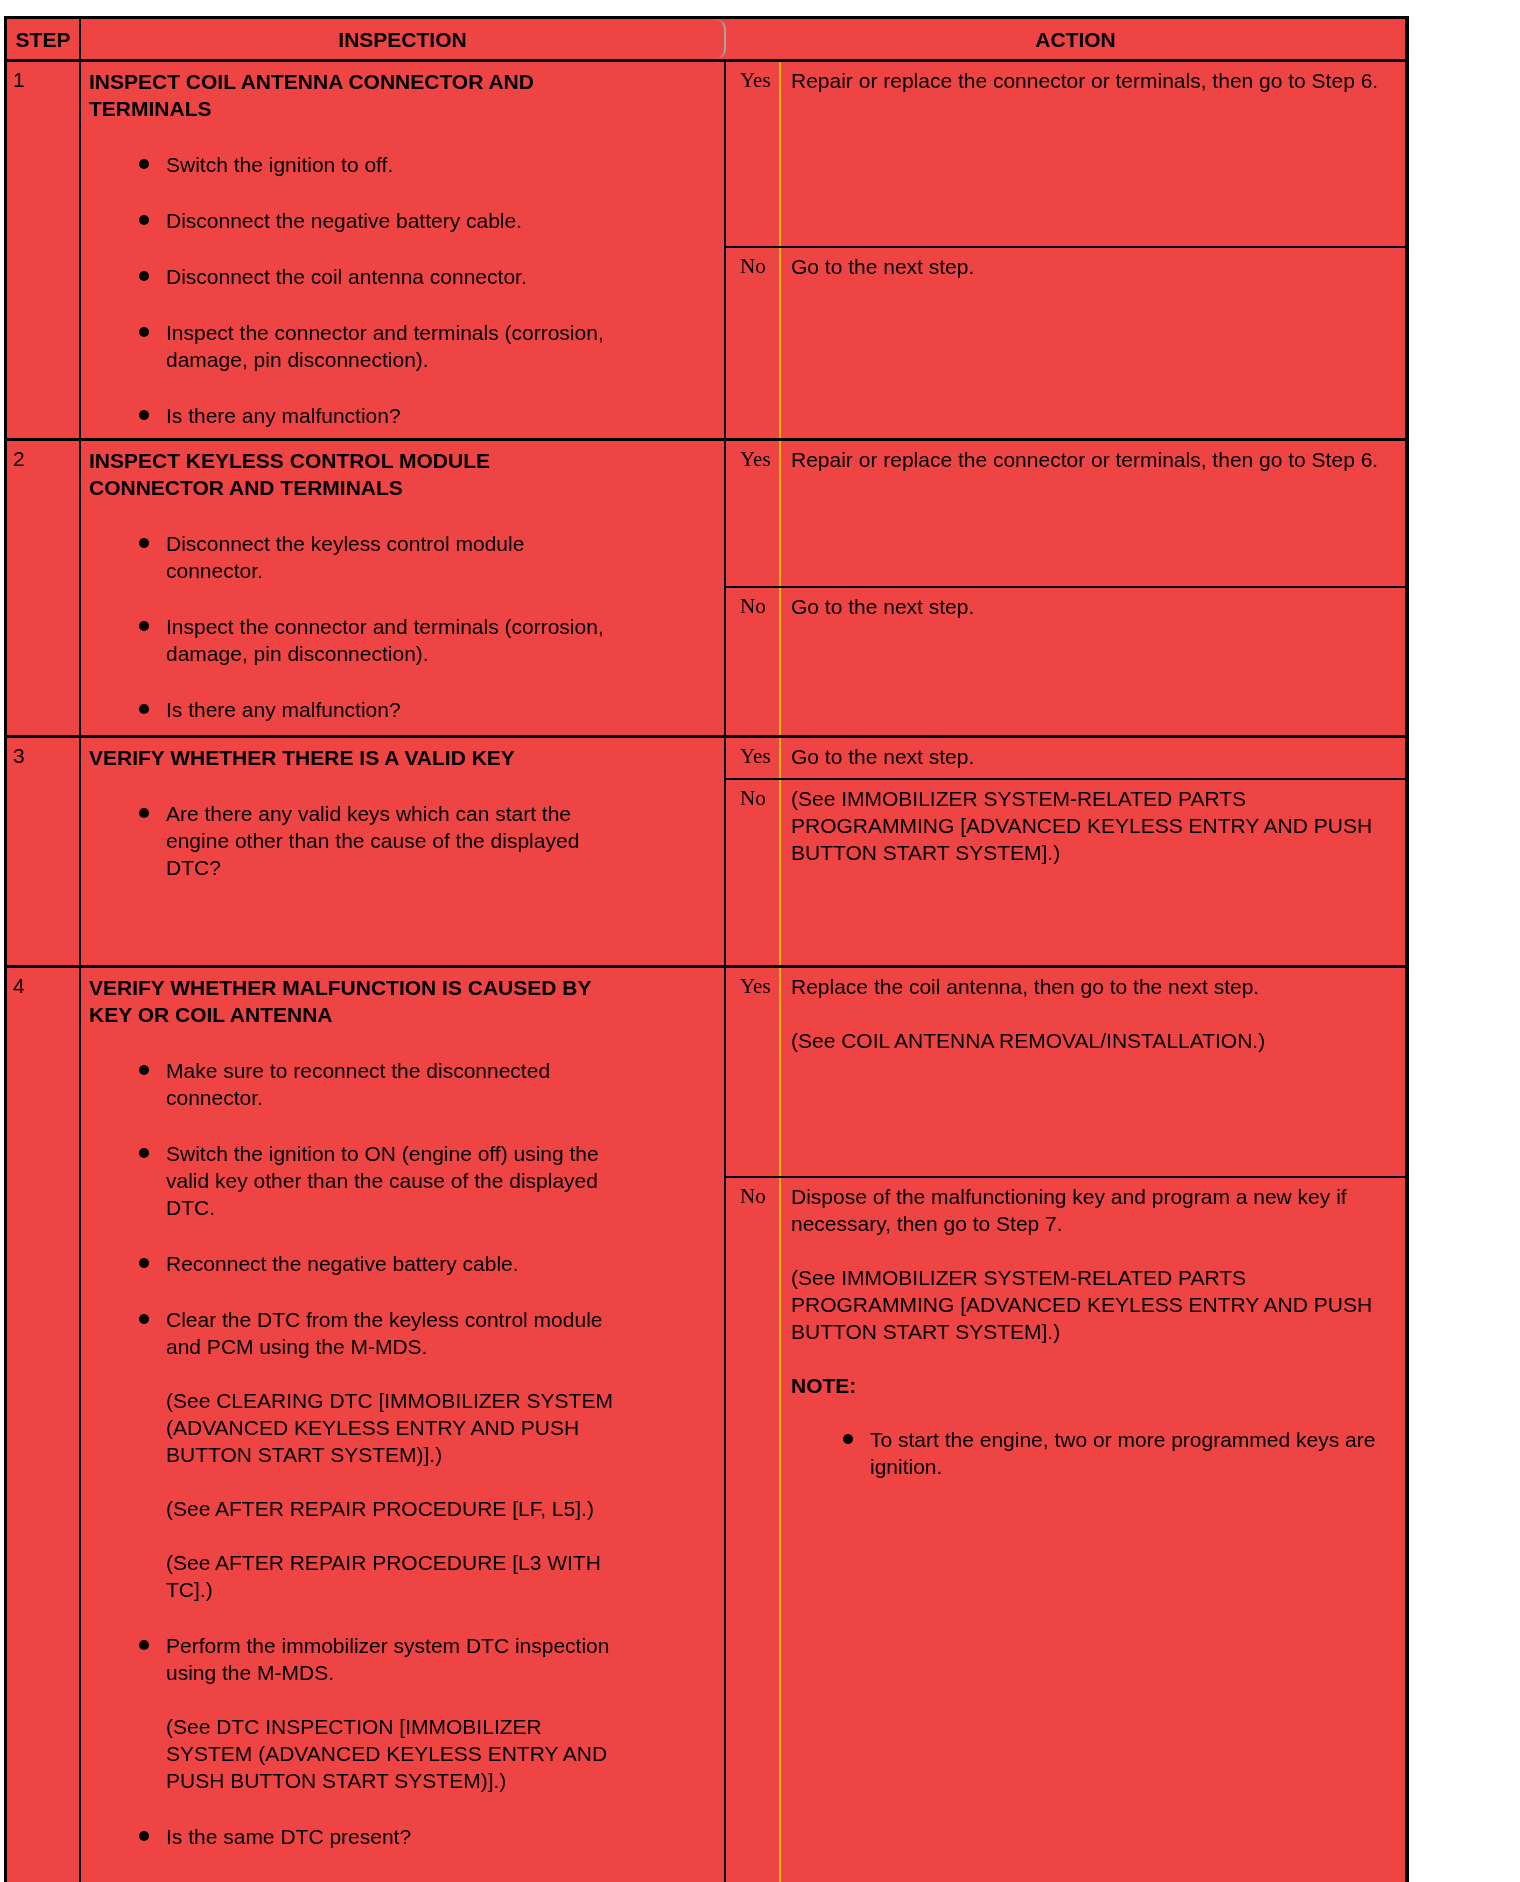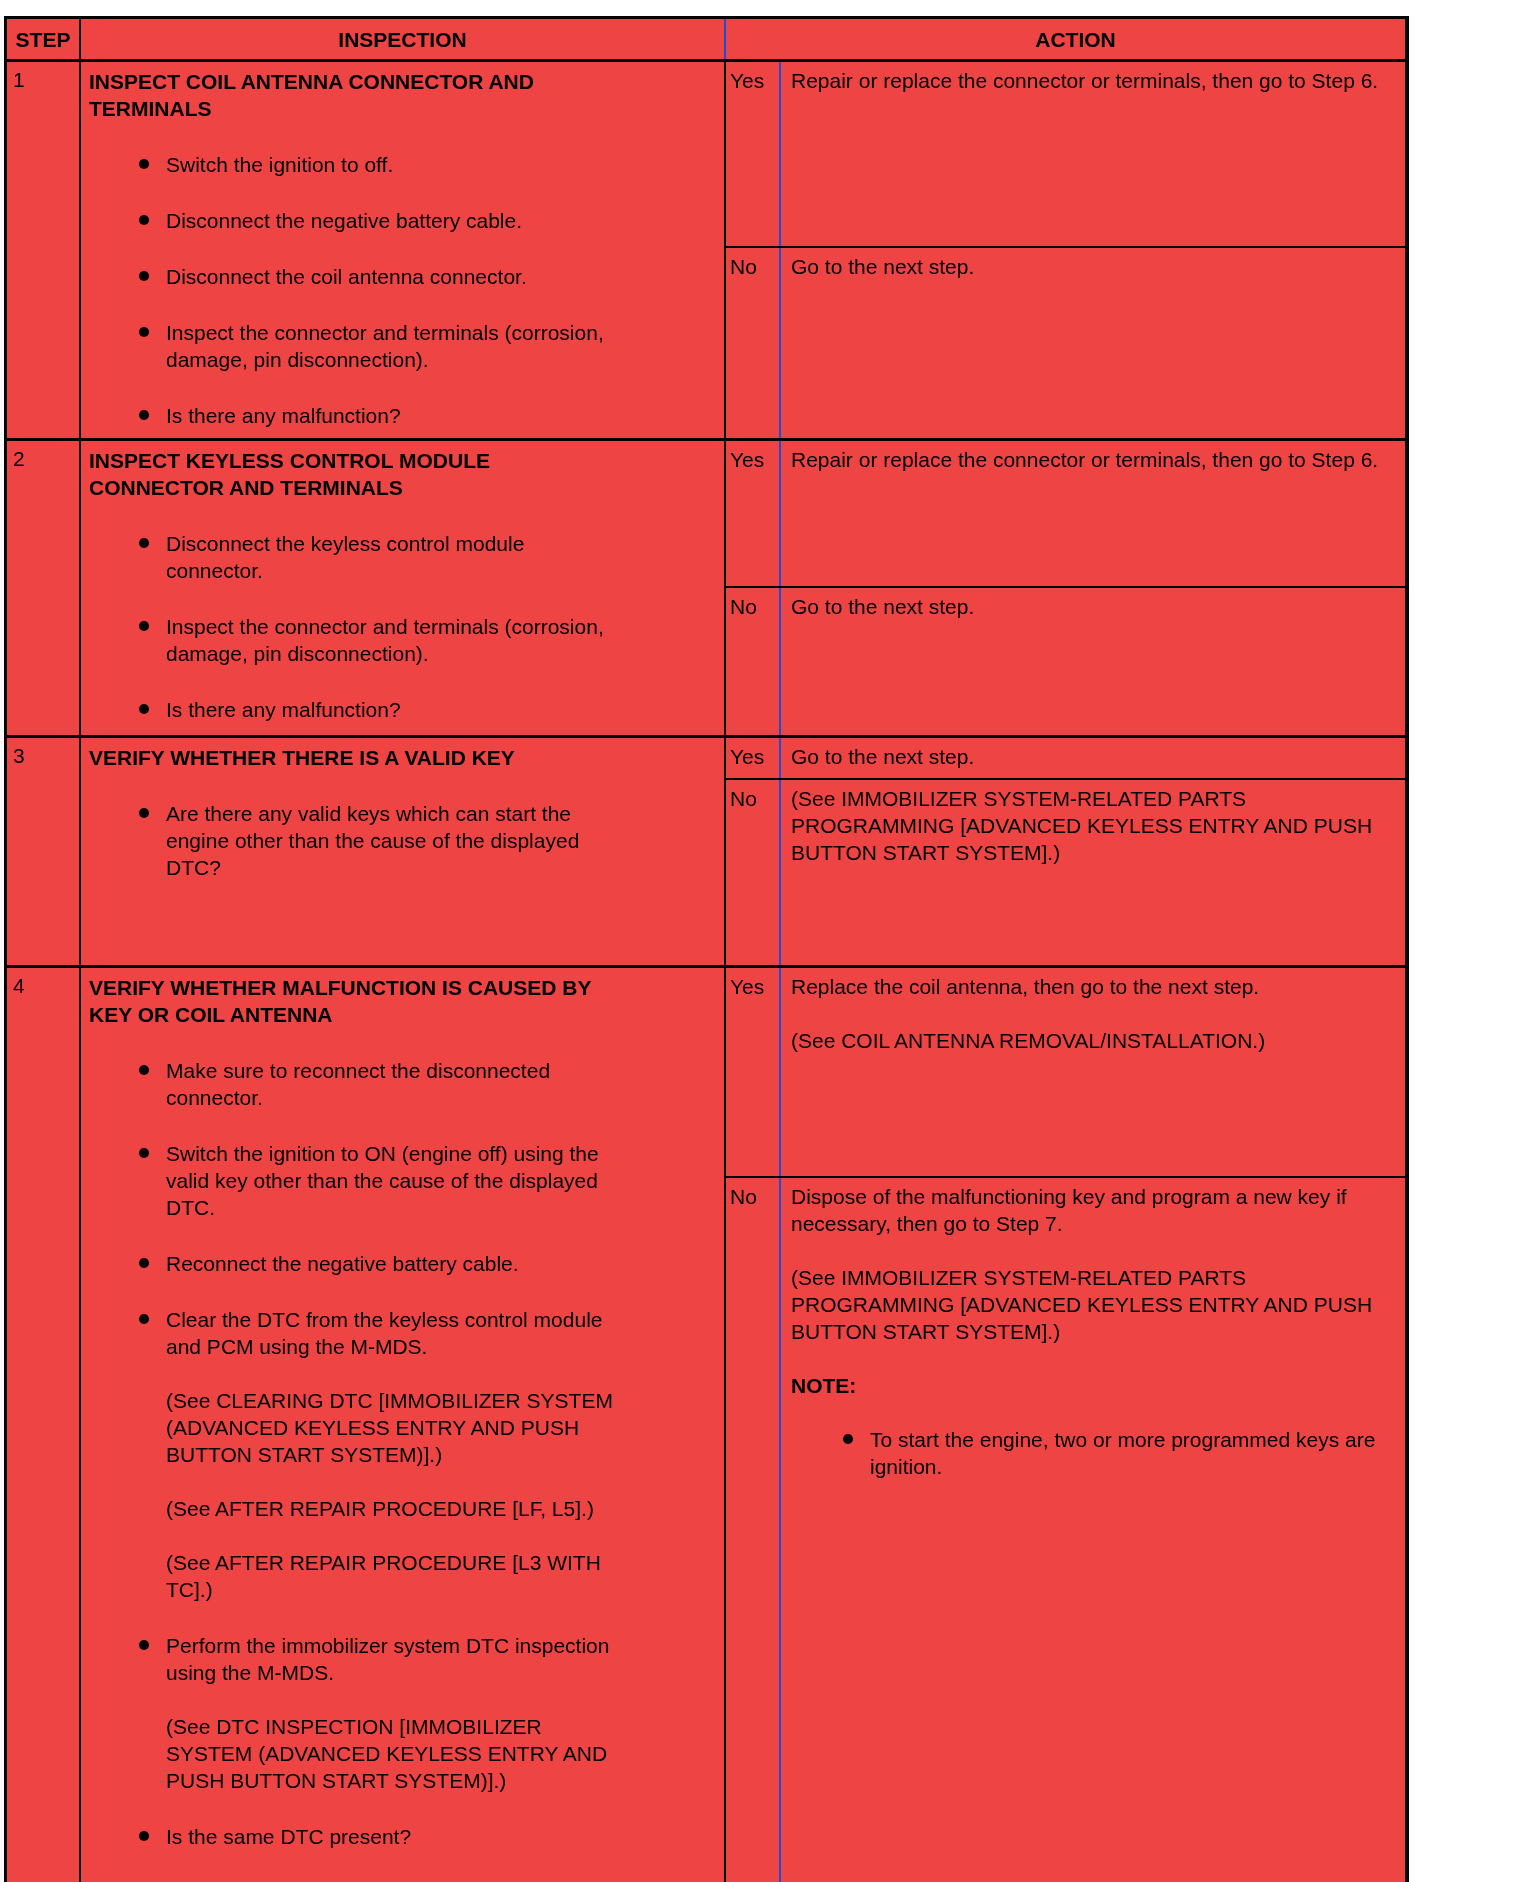--- a/index.html
+++ b/index.html
@@ -10,37 +10,37 @@
     font-size: 21px; line-height: 27px;
   }
   .doc-table {
     position: absolute; left: 4px; top: 16px; width: 1405px;
     border: 3px solid #000; border-right-width: 4px; border-bottom-width: 5px;
     background: #ef4444;
   }
   .header-row { display: flex; height: 40px; }
   .h-cell { font-weight: bold; display: flex; align-items: center; justify-content: center; }
   .h-step { width: 74px; border-right: 2px solid #000; }
-  .h-insp { width: 645px; border-right: 2px solid #1d4ed8; }
+  .h-insp { width: 645px; border-right: 2px solid #a3a3a3; border-radius: 10px; }
   .h-action { flex: 1; padding-left: 20px; }
 
   .row { display: flex; border-top: 3px solid #000; overflow: hidden; }
   .step-cell { width: 74px; border-right: 2px solid #000; padding: 4px 2px 0 6px; }
   .insp-cell { width: 645px; border-right: 2px solid #000; padding: 6px 8px 0 8px; overflow: hidden; }
   .insp-title { font-weight: bold; white-space: pre-line; }
   .item { display: flex; margin-top: 29px; padding-left: 50px; }
   .dot { width: 10px; height: 10px; border-radius: 50%; background: #000; margin: 8px 17px 0 0; flex: none; }
   .para { white-space: pre-line; }
   .item-text .para + .para { margin-top: 27px; }
 
   .action-col { flex: 1; display: flex; flex-direction: column; }
   .seg { display: flex; overflow: hidden; }
   .seg-first { border-bottom: 2px solid #000; flex: none; }
   .seg-rest { flex: 1; }
-  .answer-cell { width: 55px; border-right: 2px solid #1d4ed8; padding: 5px 0 0 4px; flex: none; }
+  .answer-cell { width: 55px; border-right: 2px solid #eab308; padding: 5px 0 0 14px; flex: none; font-family: Liberation Serif, serif; }
   .action-body { flex: 1; padding: 5px 10px 0 10px; overflow: hidden; }
   .action-body .para + .para { margin-top: 27px; }
   .note-label { font-weight: bold; margin-top: 27px; }
   .note-item { display: flex; margin-top: 27px; padding-left: 52px; }
 </style>
 </head>
 <body>
 
 <div class="doc-table">
   <div class="header-row">

